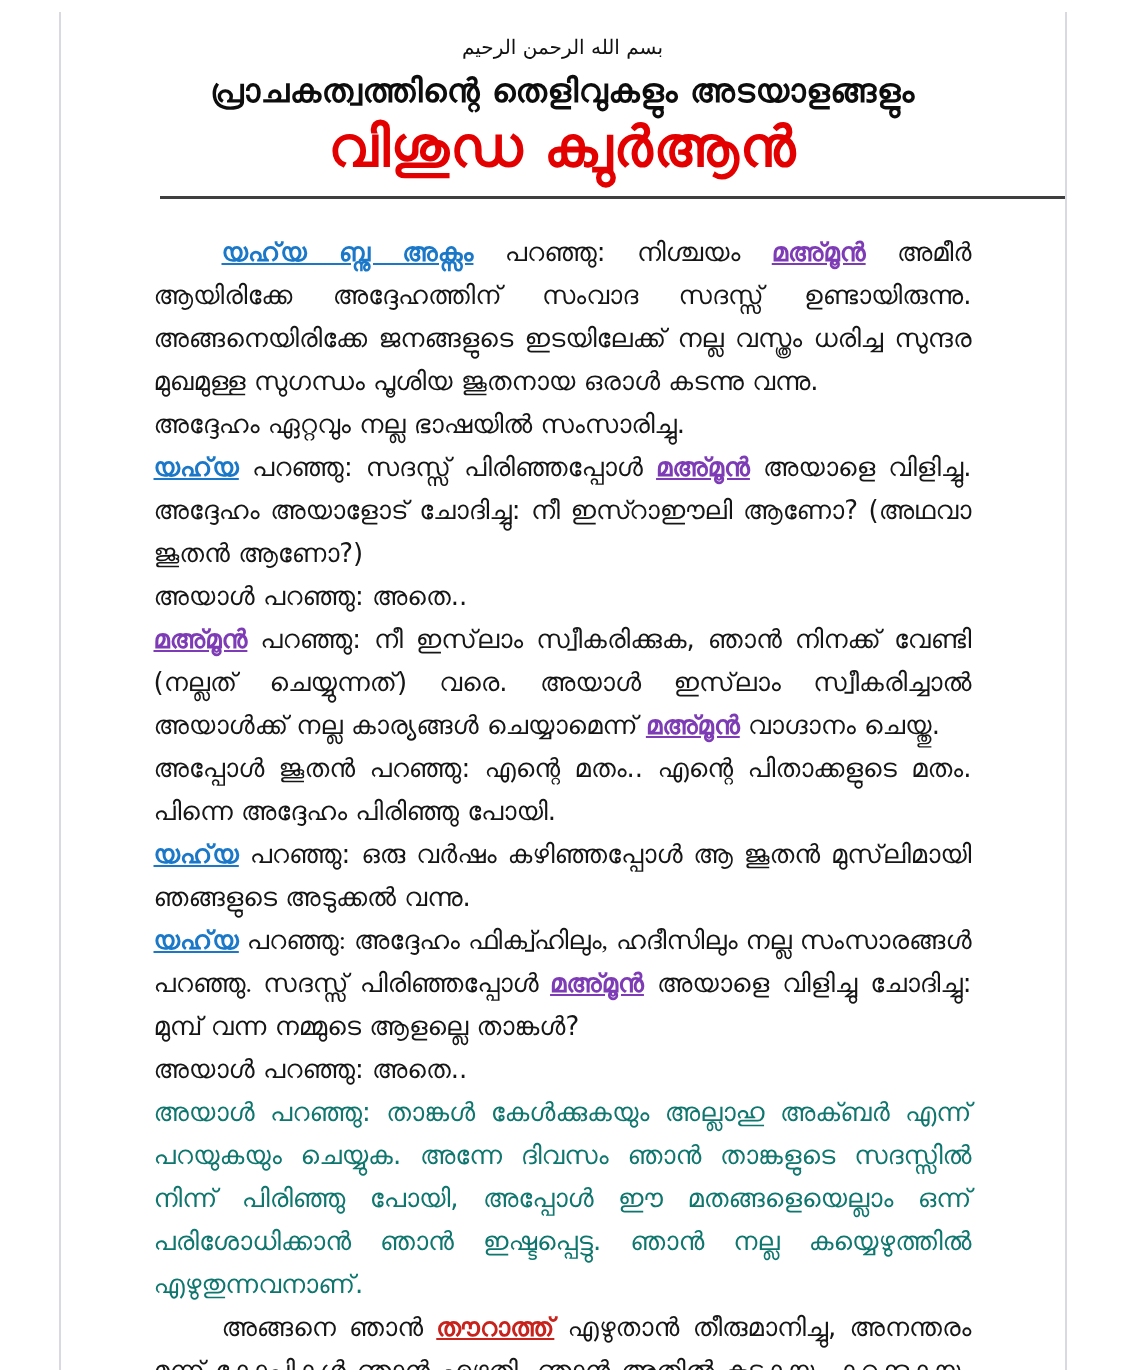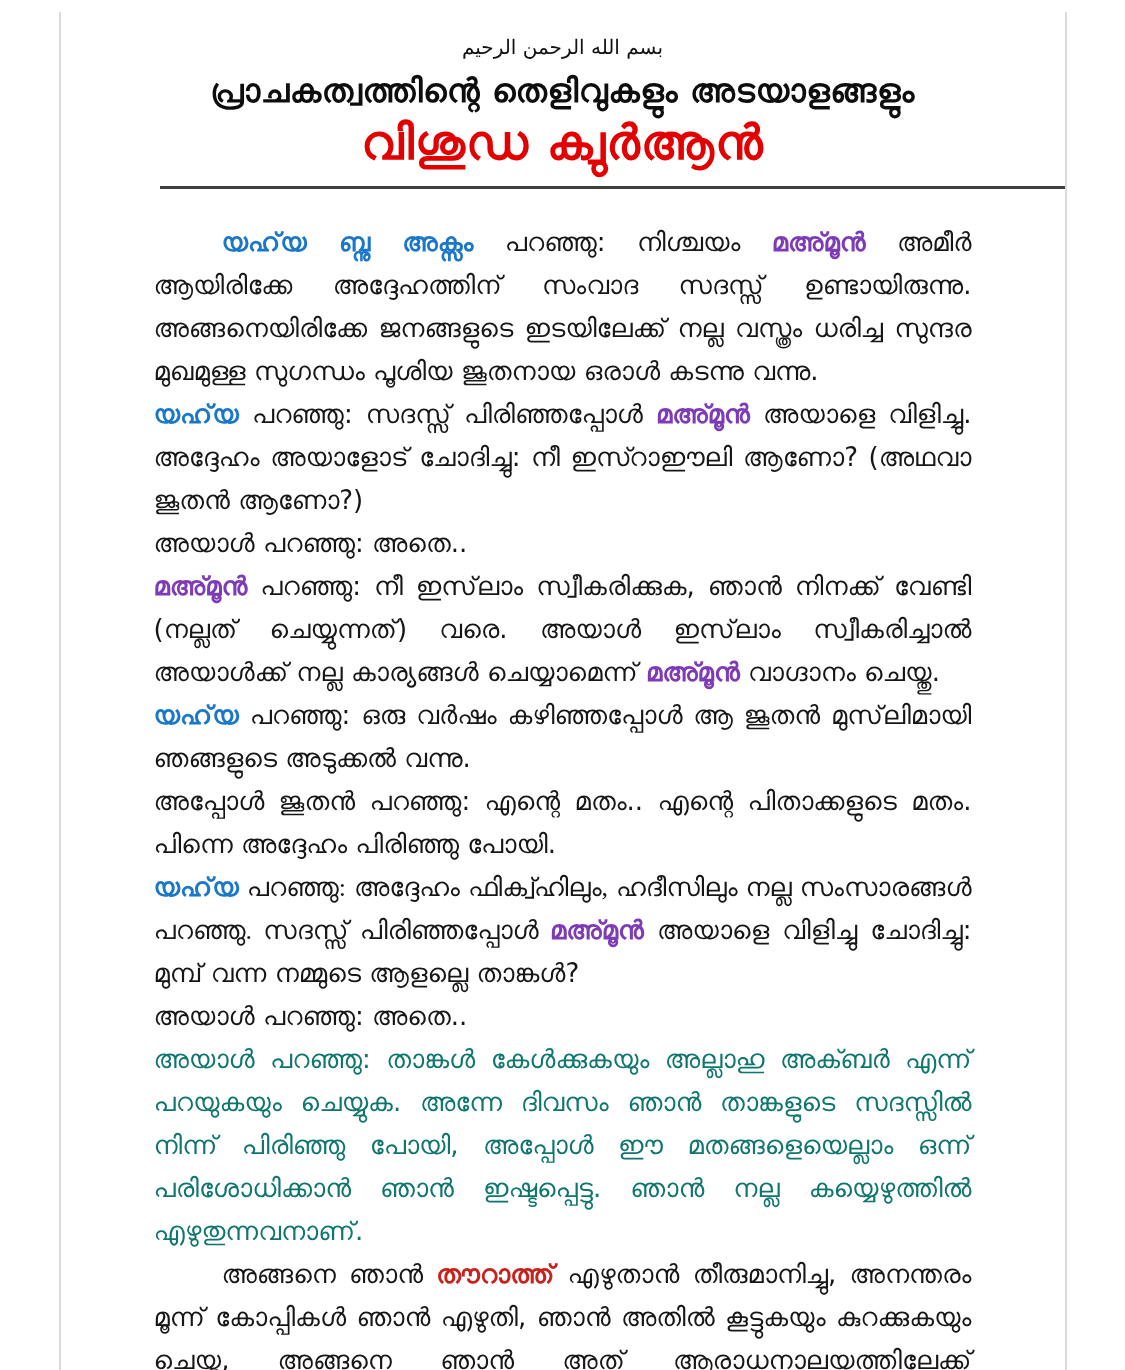--- a/index.html
+++ b/index.html
@@ -30,55 +30,56 @@
     text-align: center;
     font-size: 33px;
     font-weight: bold;
     line-height: 1.25;
     color: #0d0d0d;
     margin: 2px 0 0 0;
     letter-spacing: 0.5px;
   }
   .title-2 {
     text-align: center;
-    font-size: 48px;
+    font-size: 56px;
     font-weight: bold;
     line-height: 1.15;
     margin: 4px 0 0 0;
     letter-spacing: 1px;
   }
   .title-divider {
     border: none;
     border-top: 3px solid #3f3f3f;
     margin: 16px 0 0 6px;
     width: 926px;
   }
   .body-text {
     margin-top: 32px;
     font-size: 26px;
     line-height: 43px;
     text-align: justify;
   }
   .para { margin: 0; }
   .para.indent { text-indent: 68px; }
-  .hl { font-weight: bold; }
+  .hl { font-weight: bold; text-decoration: underline; }
 </style>
 </head>
 <body>
 
 <div class="page">
   <div class="bismillah">بسم الله الرحمن الرحيم</div>
   <h1 class="title-1">പ്രാചകത്വത്തിന്റെ തെളിവുകളും അടയാളങ്ങളും</h1>
   <h2 class="title-2" style="color: rgb(227, 0, 0);">വിശുഡ ക്വുർആൻ</h2>
   <hr class="title-divider" style="border-top-color: rgb(63, 63, 63);">
   <div class="body-text">
       <p class="para indent"><span class="hl" style="color: rgb(27, 120, 200);">യഹ്‌യ ബ്നു അക്സം</span><span style="color: rgb(22, 22, 22);"> പറഞ്ഞു: നിശ്ചയം </span><span class="hl" style="color: rgb(125, 60, 181);">മഅ്മൂൻ</span><span style="color: rgb(22, 22, 22);"> അമീർ ആയിരിക്കേ അദ്ദേഹത്തിന് സംവാദ സദസ്സ് ഉണ്ടായിരുന്നു. അങ്ങനെയിരിക്കേ ജനങ്ങളുടെ ഇടയിലേക്ക് നല്ല വസ്ത്രം ധരിച്ച സുന്ദര മുഖമുള്ള സുഗന്ധം പൂശിയ ജൂതനായ ഒരാൾ കടന്നു വന്നു.</span></p>
+      <p class="para"><span style="color: rgb(22, 22, 22);">അദ്ദേഹം ഏറ്റവും നല്ല ഭാഷയിൽ സംസാരിച്ചു.</span></p>
       <p class="para"><span class="hl" style="color: rgb(27, 120, 200);">യഹ്‌യ</span><span style="color: rgb(22, 22, 22);"> പറഞ്ഞു: സദസ്സ് പിരിഞ്ഞപ്പോൾ </span><span class="hl" style="color: rgb(125, 60, 181);">മഅ്മൂൻ</span><span style="color: rgb(22, 22, 22);"> അയാളെ വിളിച്ചു. അദ്ദേഹം അയാളോട് ചോദിച്ചു: നീ ഇസ്റാഈലി ആണോ? (അഥവാ ജൂതൻ ആണോ?)</span></p>
       <p class="para"><span style="color: rgb(22, 22, 22);">അയാൾ പറഞ്ഞു: അതെ..</span></p>
       <p class="para"><span class="hl" style="color: rgb(125, 60, 181);">മഅ്മൂൻ</span><span style="color: rgb(22, 22, 22);"> പറഞ്ഞു: നീ ഇസ്‌ലാം സ്വീകരിക്കുക, ഞാൻ നിനക്ക് വേണ്ടി (നല്ലത് ചെയ്യുന്നത്) വരെ. അയാൾ ഇസ്‌ലാം സ്വീകരിച്ചാൽ അയാൾക്ക് നല്ല കാര്യങ്ങൾ ചെയ്യാമെന്ന് </span><span class="hl" style="color: rgb(125, 60, 181);">മഅ്മൂൻ</span><span style="color: rgb(22, 22, 22);"> വാഗ്ദാനം ചെയ്തു.</span></p>
+      <p class="para"><span style="color: rgb(22, 22, 22);">അപ്പോൾ ജൂതൻ പറഞ്ഞു: എന്റെ മതം.. എന്റെ പിതാക്കളുടെ മതം. പിന്നെ അദ്ദേഹം പിരിഞ്ഞു പോയി.</span></p>
       <p class="para"><span class="hl" style="color: rgb(27, 120, 200);">യഹ്‌യ</span><span style="color: rgb(22, 22, 22);"> പറഞ്ഞു: ഒരു വർഷം കഴിഞ്ഞപ്പോൾ ആ ജൂതൻ മുസ്‌ലിമായി ഞങ്ങളുടെ അടുക്കൽ വന്നു.</span></p>
-      <p class="para"><span style="color: rgb(22, 22, 22);">അപ്പോൾ ജൂതൻ പറഞ്ഞു: എന്റെ മതം.. എന്റെ പിതാക്കളുടെ മതം. പിന്നെ അദ്ദേഹം പിരിഞ്ഞു പോയി.</span></p>
       <p class="para"><span class="hl" style="color: rgb(27, 120, 200);">യഹ്‌യ</span><span style="color: rgb(22, 22, 22); font-family: Liberation Serif, serif;"> പറഞ്ഞു: അദ്ദേഹം ഫിക്വ്ഹിലും, ഹദീസിലും നല്ല സംസാരങ്ങൾ പറഞ്ഞു. സദസ്സ് പിരിഞ്ഞപ്പോൾ </span><span class="hl" style="color: rgb(125, 60, 181);">മഅ്മൂൻ</span><span style="color: rgb(22, 22, 22);"> അയാളെ വിളിച്ചു ചോദിച്ചു: മുമ്പ് വന്ന നമ്മുടെ ആളല്ലെ താങ്കൾ?</span></p>
       <p class="para"><span style="color: rgb(22, 22, 22);">അയാൾ പറഞ്ഞു: അതെ..</span></p>
       <p class="para"><span style="color: #0f766e;">അയാൾ പറഞ്ഞു: താങ്കൾ കേൾക്കുകയും അല്ലാഹു അക്ബർ എന്ന് പറയുകയും ചെയ്യുക. അന്നേ ദിവസം ഞാൻ താങ്കളുടെ സദസ്സിൽ നിന്ന് പിരിഞ്ഞു പോയി, അപ്പോൾ ഈ മതങ്ങളെയെല്ലാം ഒന്ന് പരിശോധിക്കാൻ ഞാൻ ഇഷ്ടപ്പെട്ടു. ഞാൻ നല്ല കയ്യെഴുത്തിൽ എഴുതുന്നവനാണ്.</span></p>
       <p class="para indent"><span style="color: rgb(22, 22, 22);">അങ്ങനെ ഞാൻ </span><span class="hl" style="color: rgb(200, 34, 28);">തൗറാത്ത്</span><span style="color: rgb(22, 22, 22);"> എഴുതാൻ തീരുമാനിച്ചു, അനന്തരം മൂന്ന് കോപ്പികൾ ഞാൻ എഴുതി, ഞാൻ അതിൽ കൂട്ടുകയും കുറക്കുകയും ചെയ്തു, അങ്ങനെ ഞാൻ അത് ആരാധനാലയത്തിലേക്ക് പ്രവേശിപ്പിച്ചു, എന്നിൽ നിന്ന് അവ വാങ്ങപ്പെട്ടു, അവർ അത് പരിശോധിക്കാനോ വായിക്കാനോ നിന്നില്ല.</span></p>
     </div>
 </div>
 
 </body></html>

